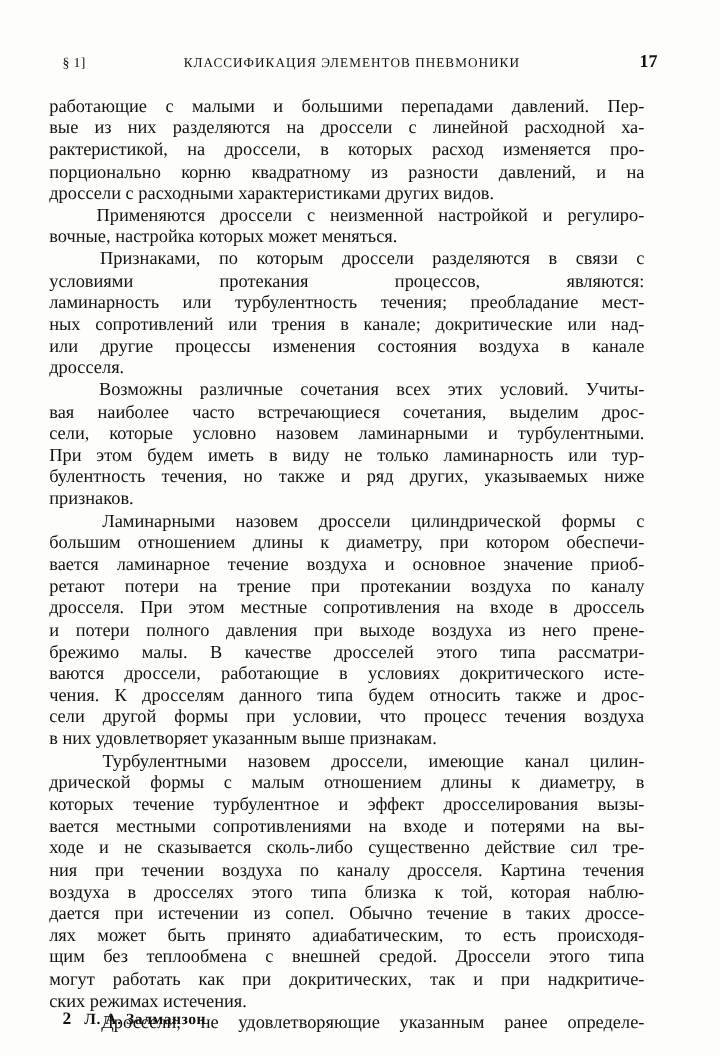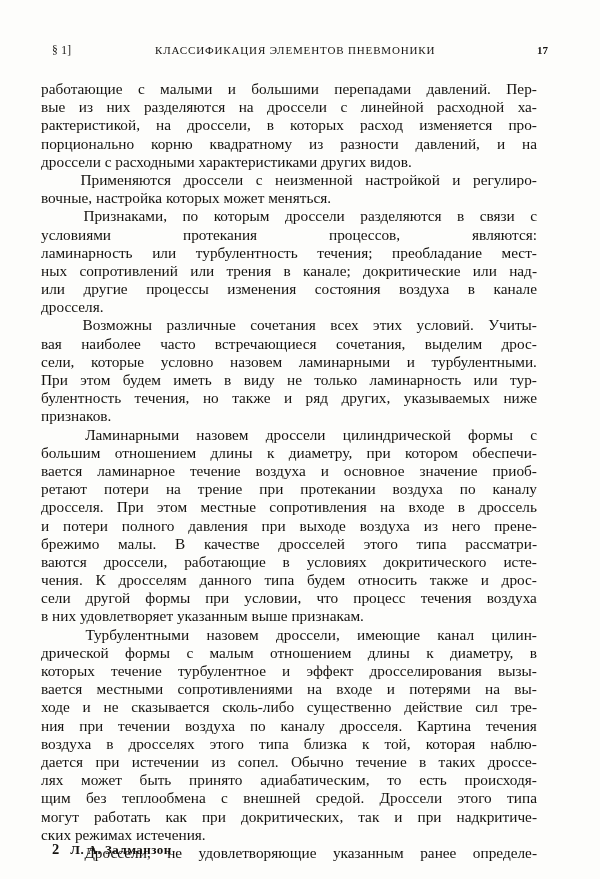--- a/index.html
+++ b/index.html
@@ -40,21 +40,21 @@
   .runhead-title {
     flex: 1 1 auto;
     text-align: center;
     font-size: 11px;
     letter-spacing: 0.85px;
     white-space: nowrap;
     padding-right: 18px;
   }
   .runhead-folio {
     flex: 0 0 auto;
-    font-size: 11px;
+    font-size: 15px;
     font-weight: bold;
     white-space: nowrap;
   }
 
   
   .textblock {
     position: absolute;
     left: 41px;
     top: 80px;
     width: 496px;

